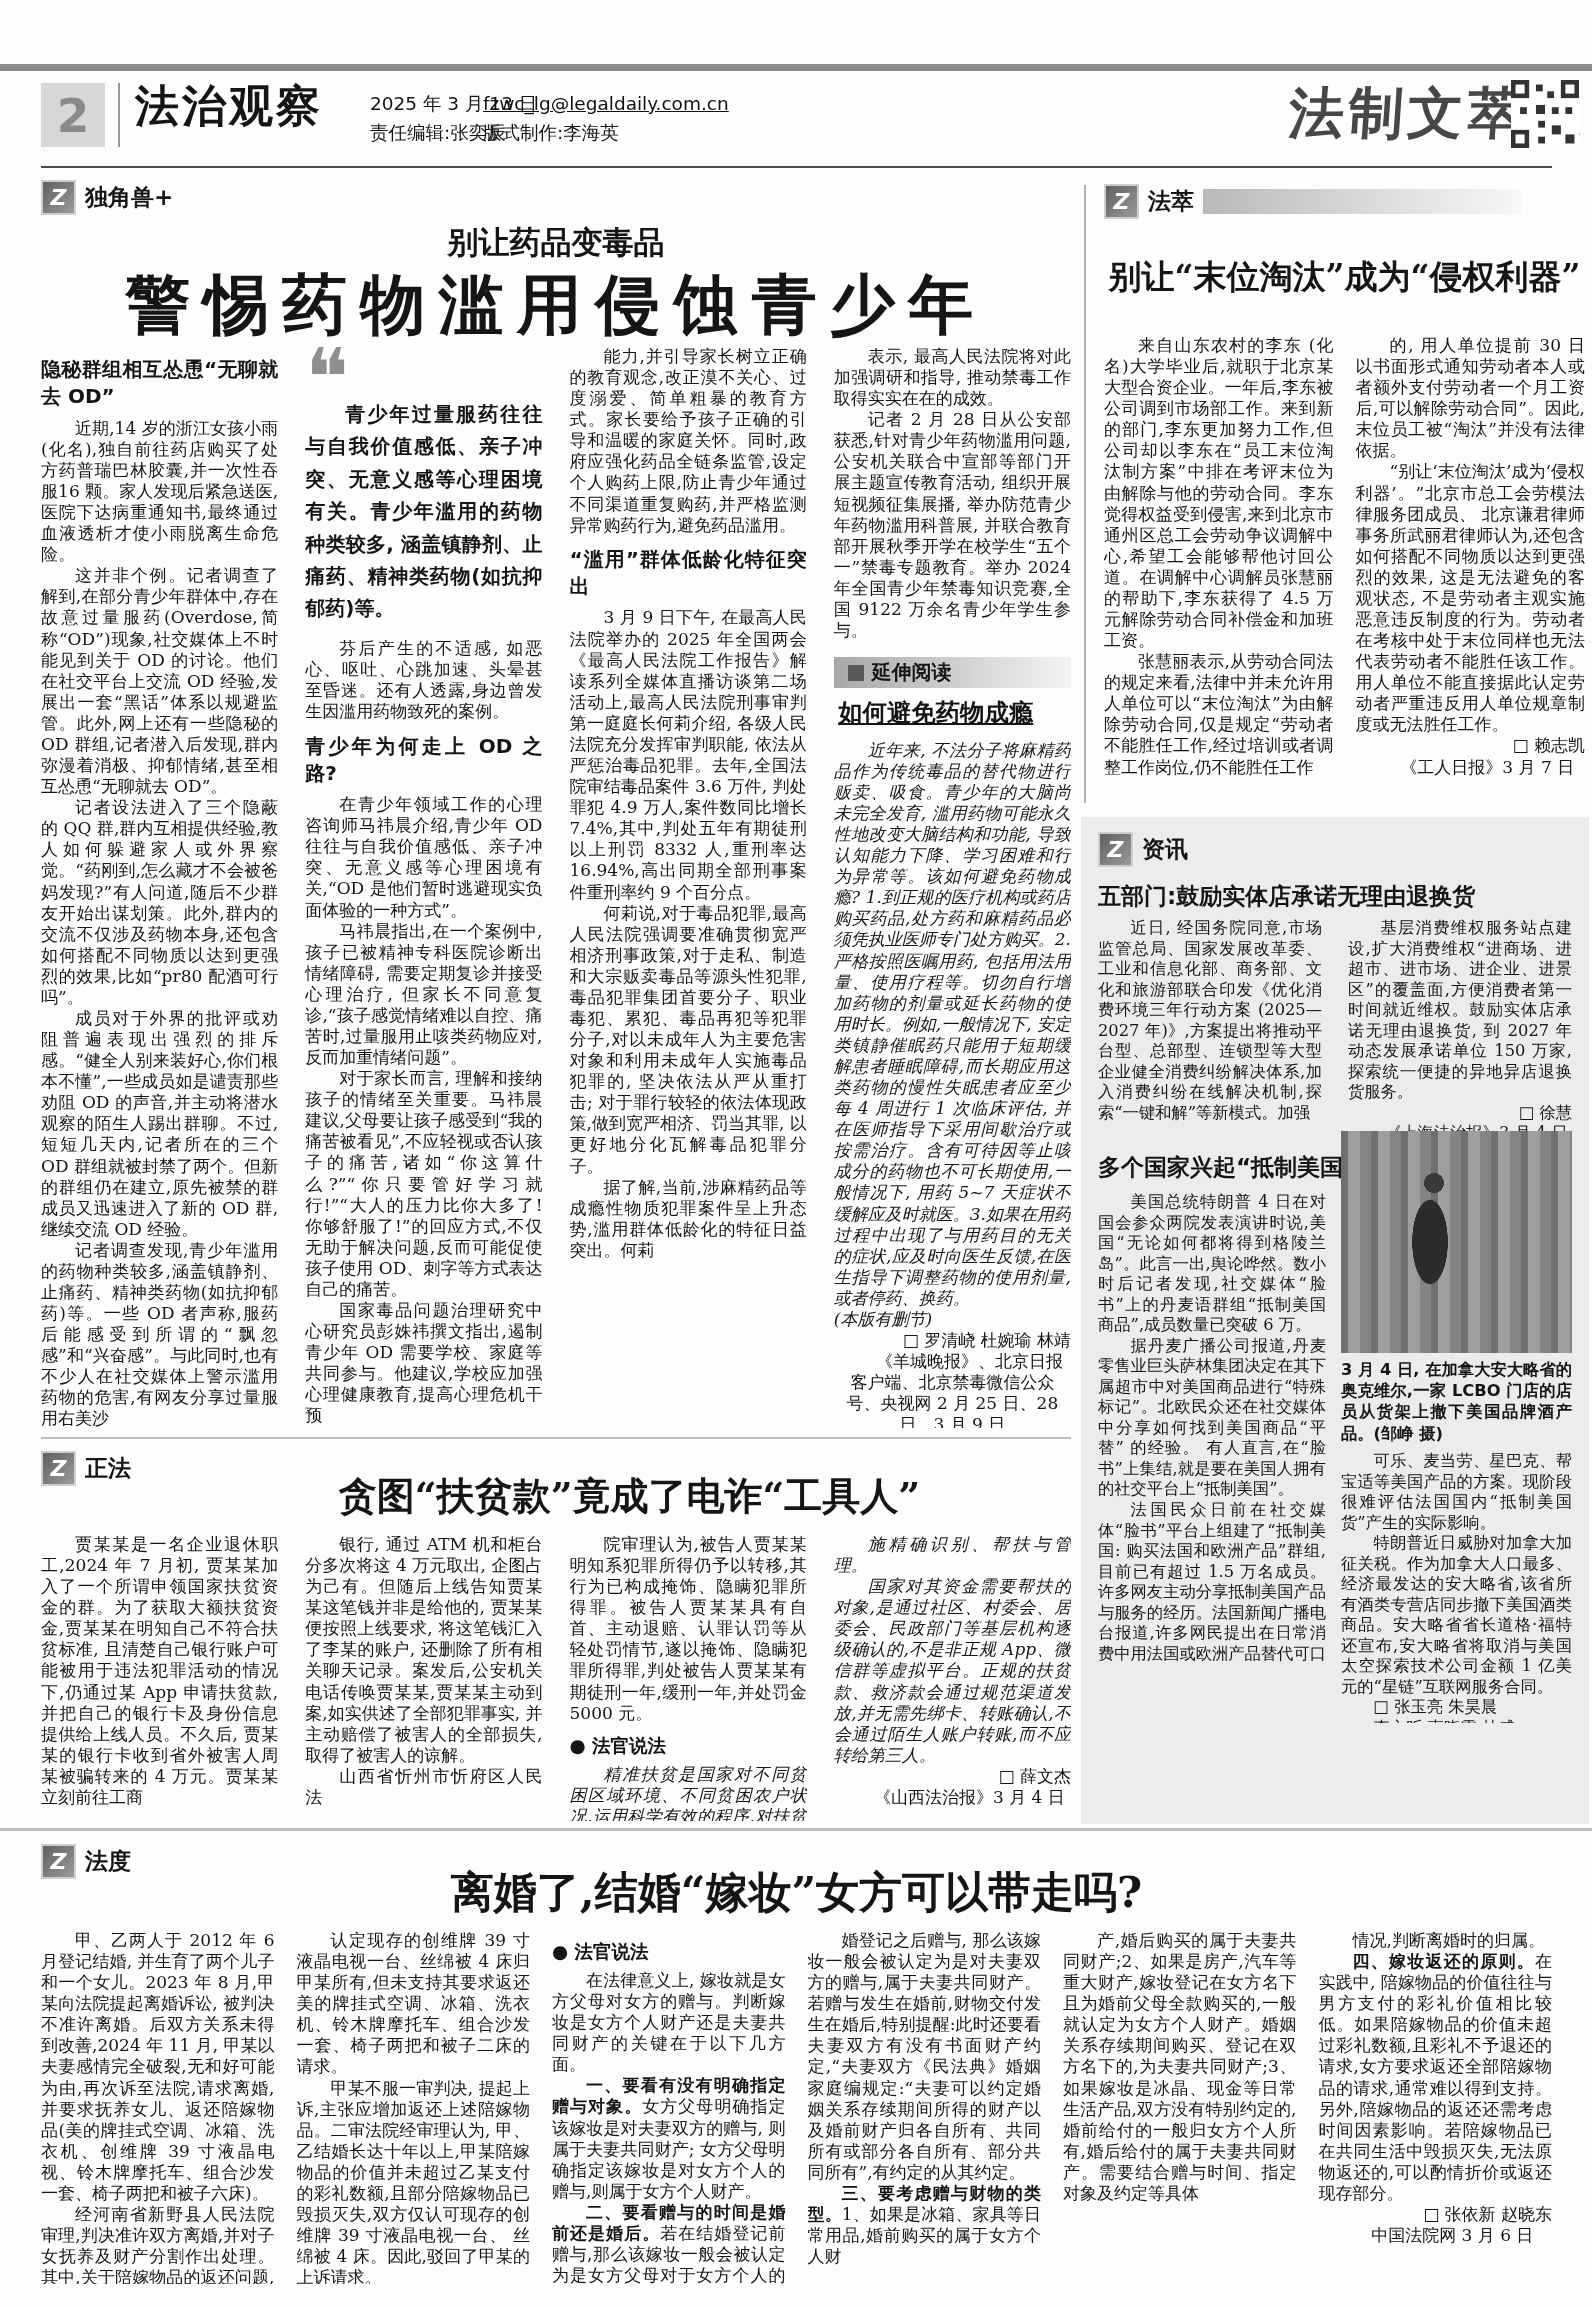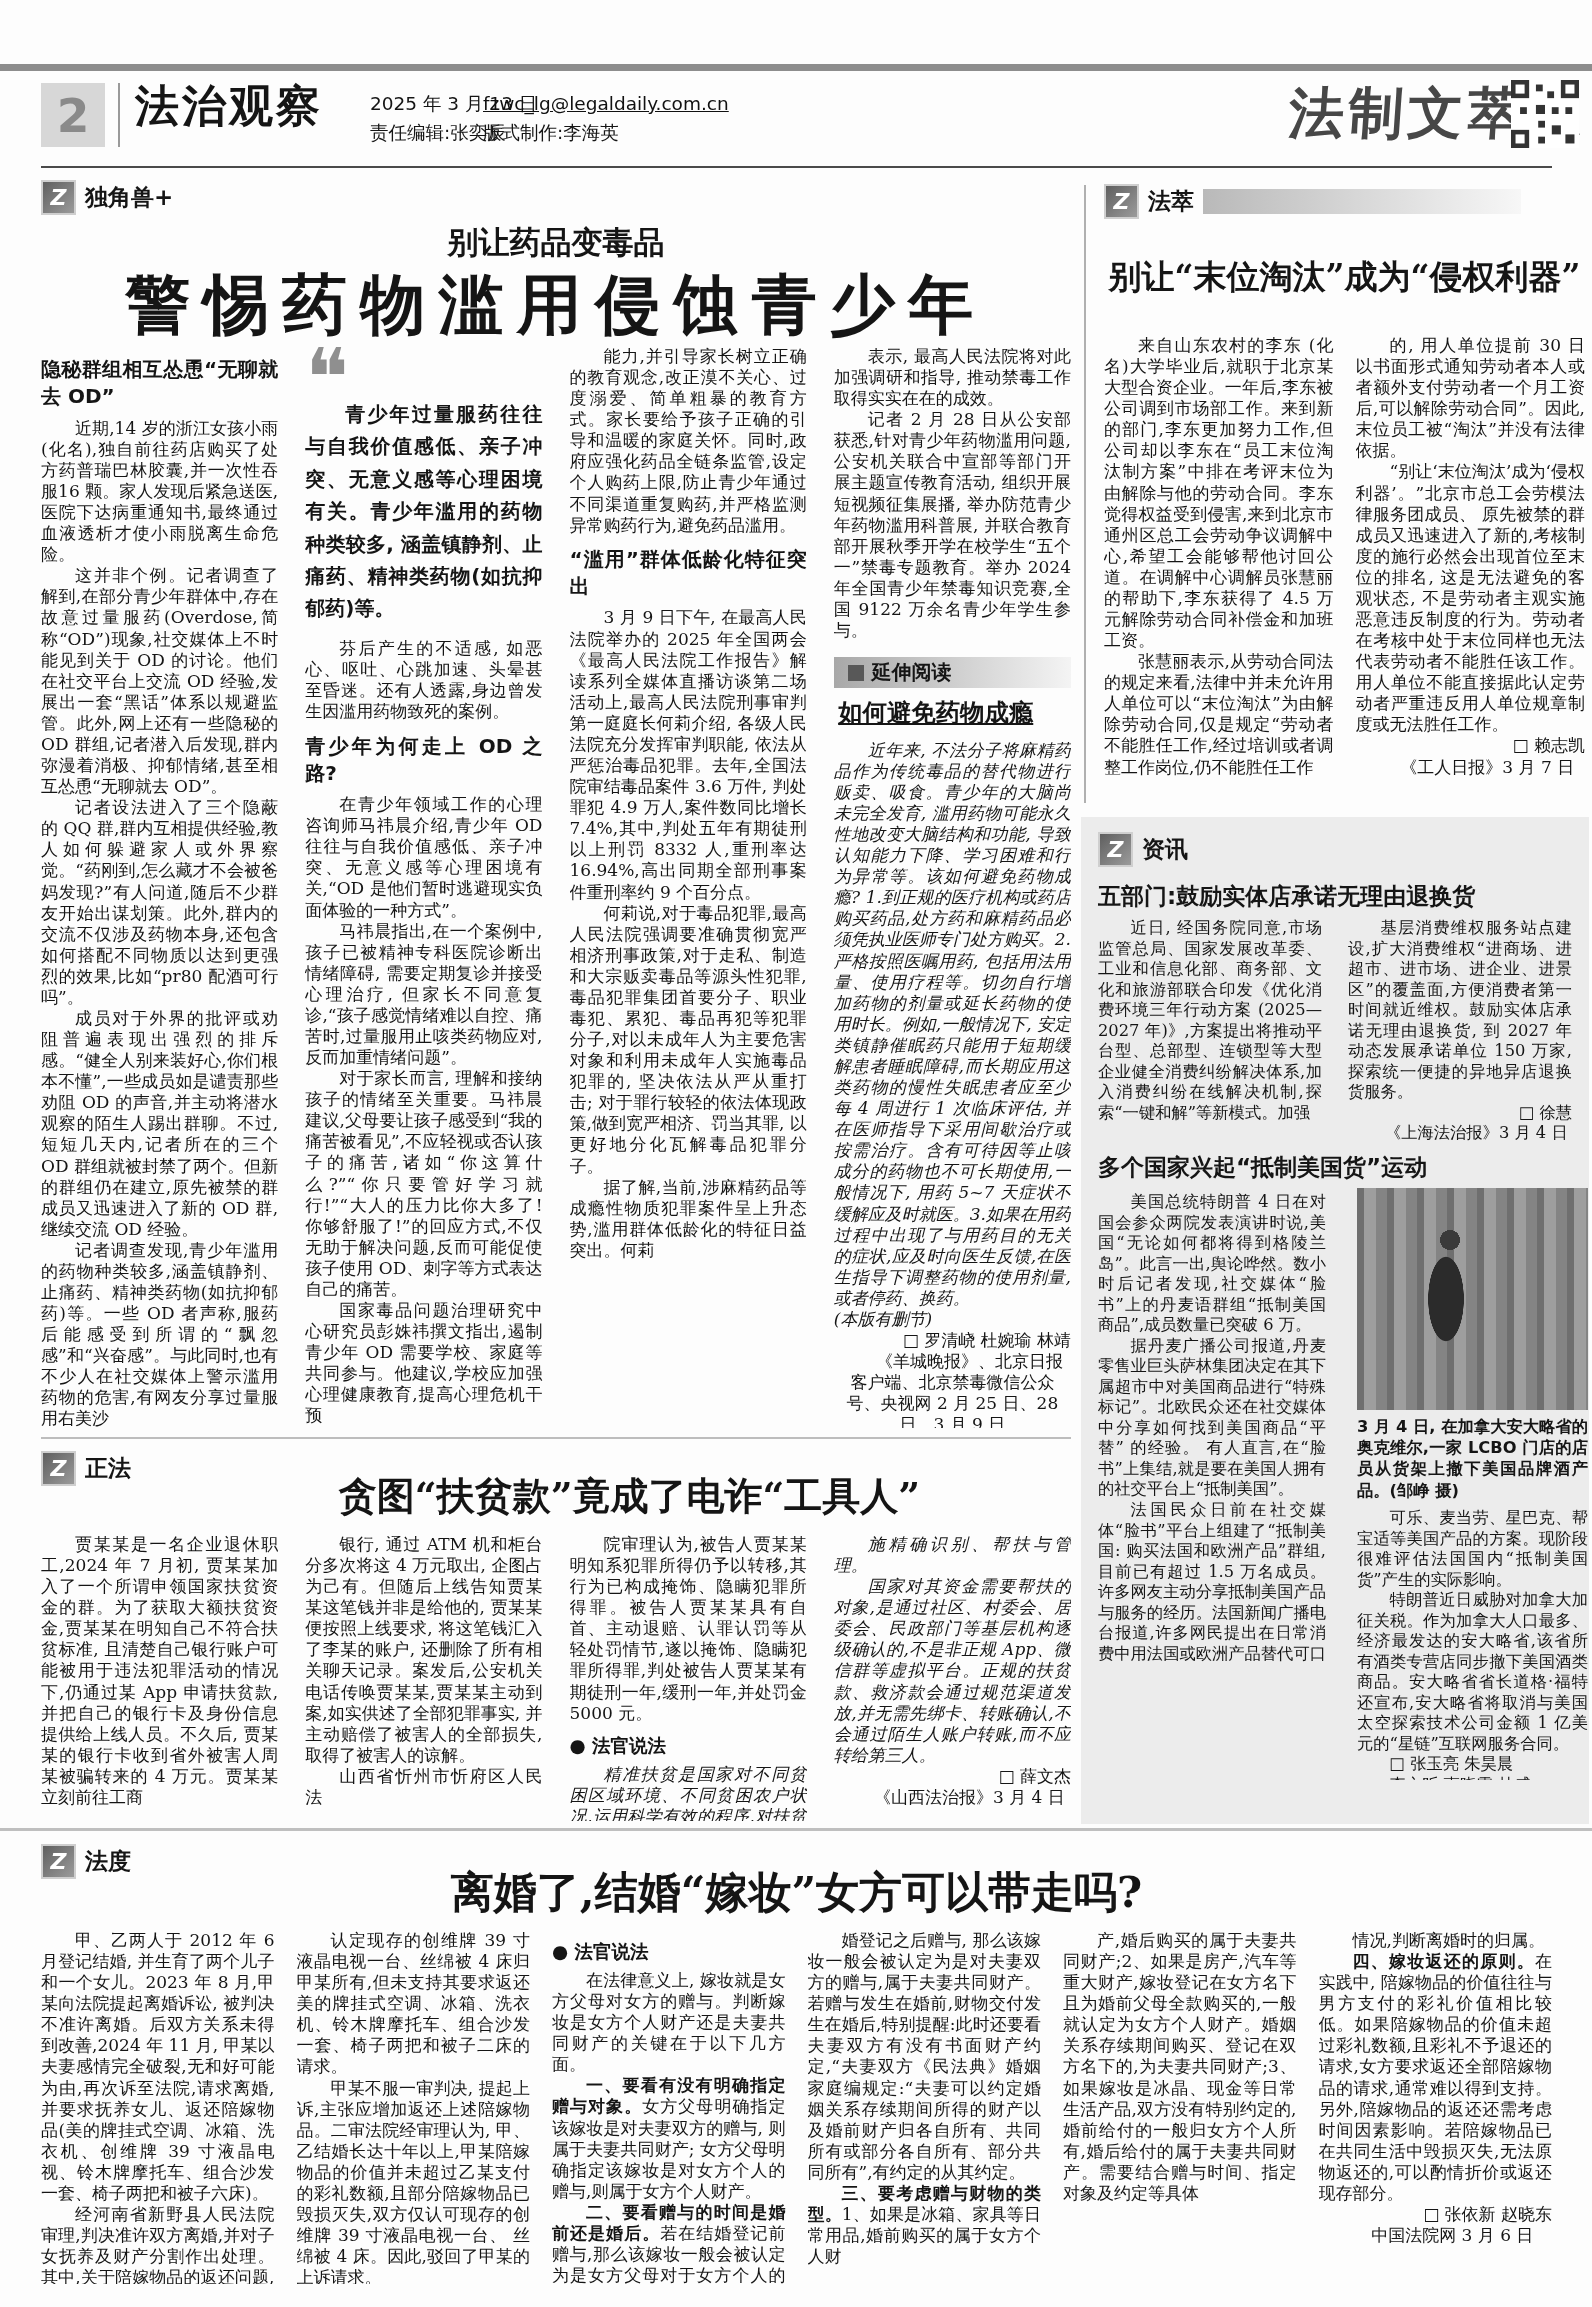--- a/index.html
+++ b/index.html
@@ -63,21 +63,21 @@
   
   .zixun-box{left:1081px;top:817px;width:508px;height:1007px;background:#ececec;}
   .tag-zixun{left:1098px;top:832px;}
   .z-head{font-family:"DejaVu Sans","Liberation Sans",sans-serif;font-weight:bold;font-size:23px;}
   .z1-headline{left:1098px;top:881px;width:474px;}
   .z1-cols{left:1098px;top:918px;width:474px;height:289px;grid-template-columns:repeat(2,1fr);column-gap:26px;}
   .z1-cols p,.z2 p{font-size:16.3px;line-height:1.26;}
   .z2-headline{left:1098px;top:1152px;width:474px;}
   .z2-colA{left:1098px;top:1192px;width:228px;height:592px;text-align:justify;overflow:hidden;}
   .z2-colA p,.z2-colB p{margin:0;text-indent:2em;font-size:16.3px;line-height:1.26;text-align:justify;}
-  .z2-colB{left:1341px;top:1188px;width:231px;height:592px;overflow:hidden;margin-left:16px;}
+  .z2-colB{left:1341px;top:1131px;width:231px;height:592px;overflow:hidden;}
   .photo{width:231px;height:222px;background:
       radial-gradient(44px 104px at 89px 111px,#2b2b2b 40%,transparent 41%),
       radial-gradient(22px 22px at 93px 52px,#3a3a3a 45%,transparent 46%),
       repeating-linear-gradient(90deg,#6f6f6f 0 7.4px,#9e9e9e 7.4px 19px,#848484 19px 30px),
       linear-gradient(#bdbdbd,#8f8f8f);}
   .caption{font-family:"DejaVu Sans","Liberation Sans",sans-serif;font-weight:bold;
            font-size:16.3px;line-height:1.3;margin:6px 0 7.4px 0;text-align:justify;}
   
   .mid-rule{left:41px;top:1437px;width:1030px;height:1.5px;background:#bdbdbd;}
   .tag-zhengfa{left:41px;top:1451px;}
@@ -186,21 +186,21 @@
     <span class="tagbar"></span>
   </div>
   <div class="abs facui-headline">别让“末位淘汰”成为“侵权利器”</div>
   <div class="abs cols facui-cols">
     <div class="col">
       <p>来自山东农村的李东 (化名)大学毕业后,就职于北京某大型合资企业。一年后,李东被公司调到市场部工作。来到新的部门,李东更加努力工作,但公司却以李东在“员工末位淘汰制方案”中排在考评末位为由解除与他的劳动合同。李东觉得权益受到侵害,来到北京市通州区总工会劳动争议调解中心,希望工会能够帮他讨回公道。在调解中心调解员张慧丽的帮助下,李东获得了 4.5 万元解除劳动合同补偿金和加班工资。</p>
       <p>张慧丽表示,从劳动合同法的规定来看,法律中并未允许用人单位可以“末位淘汰”为由解除劳动合同,仅是规定“劳动者不能胜任工作,经过培训或者调整工作岗位,仍不能胜任工作</p>
     </div>
     <div class="col">
       <p>的, 用人单位提前 30 日以书面形式通知劳动者本人或者额外支付劳动者一个月工资后,可以解除劳动合同”。因此,末位员工被“淘汰”并没有法律依据。</p>
-      <p>“别让‘末位淘汰’成为‘侵权利器’。”北京市总工会劳模法律服务团成员、 原先被禁的群成员又迅速进入了新的,考核制度的施行必然会出现首位至末位的排名, 这是无法避免的客观状态, 不是劳动者主观实施恶意违反制度的行为。劳动者在考核中处于末位同样也无法代表劳动者不能胜任该工作。用人单位不能直接据此认定劳动者严重违反用人单位规章制度或无法胜任工作。</p>
+      <p>“别让‘末位淘汰’成为‘侵权利器’。”北京市总工会劳模法律服务团成员、 北京谦君律师事务所武丽君律师认为,还包含如何搭配不同物质以达到更强烈的效果, 这是无法避免的客观状态, 不是劳动者主观实施恶意违反制度的行为。劳动者在考核中处于末位同样也无法代表劳动者不能胜任该工作。用人单位不能直接据此认定劳动者严重违反用人单位规章制度或无法胜任工作。</p>
       <p class="byline">□ 赖志凯</p>
       <p class="source">《工人日报》3 月 7 日</p>
     </div>
   </div>
 
   <div class="abs zixun-box"></div>
   <div class="abs tag tag-zixun sans">
     <span class="zicon">Z</span>
     <span>资讯</span>
   </div>

